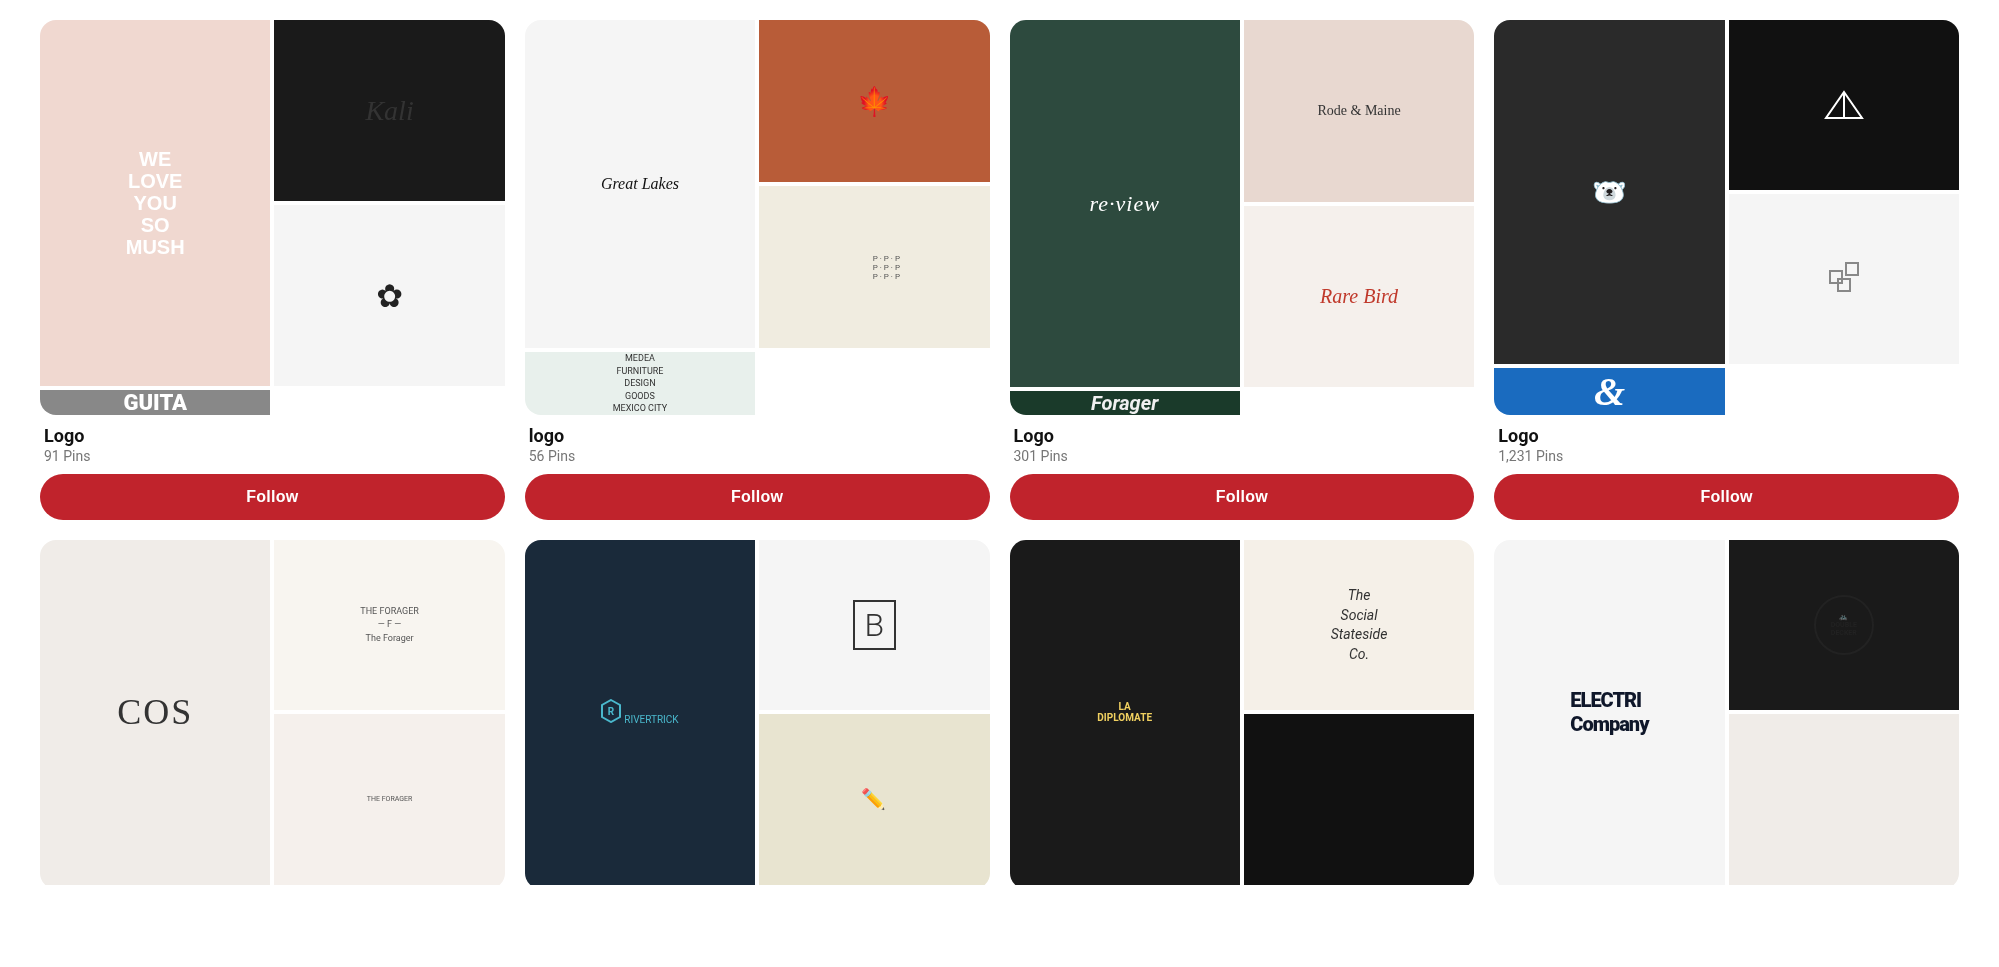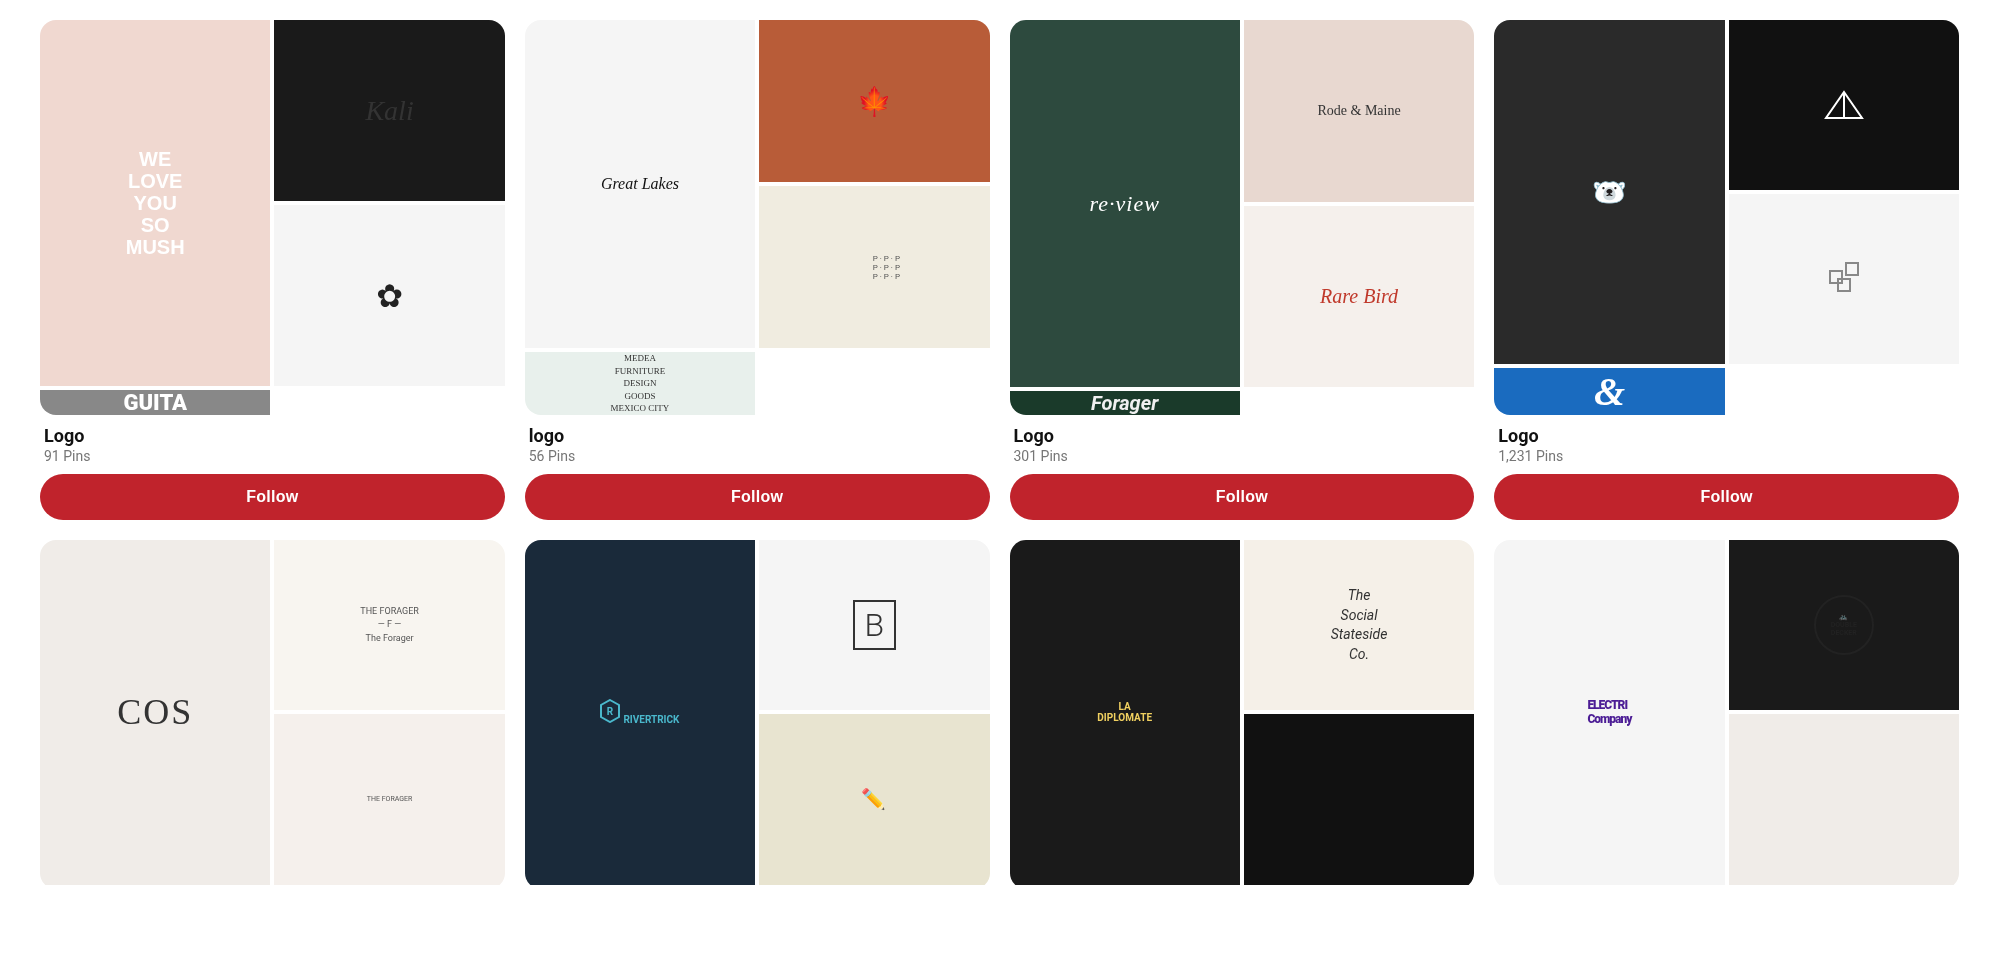--- a/index.html
+++ b/index.html
@@ -103,42 +103,42 @@
       letter-spacing: 0.3px;
     }
 
     
     .kali-text { font-family: Georgia, serif; font-style: italic; font-size: 28px; color: #333; font-weight: 300; }
     .love-text { font-family: Impact, sans-serif; font-size: 20px; color: #fff; line-height: 1.1; font-weight: 900; text-align: center; }
     .flower-icon { font-size: 32px; color: #222; }
     .guita-text { font-size: 22px; font-weight: 900; color: #fff; text-align: center; }
 
     .greatlakes-text { font-family: Georgia, serif; font-style: italic; font-size: 18px; color: #111; }
-    .medea-text { font-size: 9px; color: #333; text-align: center; line-height: 1.4; font-family: Liberation Serif, serif; }
+    .medea-text { font-size: 9px; color: #333; text-align: center; line-height: 1.4; }
     .pattern-dots { font-size: 8px; color: #555; margin-left: 24px; }
 
     .review-text { font-family: Georgia, serif; font-style: italic; font-size: 22px; color: #fff; font-weight: 300; letter-spacing: 1px; }
     .rode-text { font-family: Georgia, serif; font-size: 14px; color: #333; text-align: center; }
     .rarebird-text { font-family: Georgia, serif; font-style: italic; font-size: 20px; color: #c0392b; }
     .mulliet-text { font-size: 20px; font-weight: 700; color: #f0f0f0; font-style: italic; }
 
     .polar-icon { font-size: 28px; color: #fff; }
     .box-icon { font-size: 20px; color: #888; }
     .ampersand-icon { font-size: 40px; color: #fff; font-family: Georgia, serif; font-style: italic; font-weight: 700; }
 
     .cos-text { font-size: 36px; font-weight: 300; color: #333; letter-spacing: 2px; font-family: Georgia, serif; }
     .forager-text { font-size: 9px; color: #555; text-align: center; line-height: 1.5; }
 
     .rivertrick-text { font-size: 12px; font-weight: 700; color: #4ab; }
     .b-sketch-text { font-size: 32px; font-weight: 300; color: #333; border: 2px solid #333; padding: 4px 10px; }
 
     .diplomate-text { font-size: 10px; color: #f0d060; text-align: center; font-weight: 700; }
     .social-text { font-size: 14px; color: #333; text-align: center; font-style: italic; line-height: 1.4; }
 
-    .electric-text { font-size: 12px; font-weight: 900; color: #4c1d95; letter-spacing: -1px; }
+    .electric-text { font-size: 20px; font-weight: 900; color: #0f172a; letter-spacing: -1px; }
     .decker-text { font-size: 8px; color: #222; text-align: center; }
   </style>
 </head>
 <body>
 
 <div class="grid">
 
   <div class="board-card">
     <div class="board-images card1">
       <div class="img-cell">
@@ -254,21 +254,21 @@
   </div>
 
   <div class="board-card">
     <div class="board-images card6" style="aspect-ratio: 1 / 0.75; overflow:hidden;">
       <div class="img-cell">
         <div class="rivertrick-text">
           <svg width="20" height="24" viewBox="0 0 20 24">
             <polygon points="10,1 19,6 19,18 10,23 1,18 1,6" fill="none" stroke="#4ab8cc" stroke-width="2"></polygon>
             <text x="10" y="16" text-anchor="middle" fill="#4ab8cc" font-size="10" font-weight="bold">R</text>
           </svg>
-          <span style="font-size:10px;color:#4ab8cc;font-weight:700;">RIVERTRICK</span>
+          <span style="font-size:10px;color:#4ab8cc;font-weight:400;">RIVERTRICK</span>
         </div>
       </div>
       <div class="img-cell">
         <span class="b-sketch-text">B</span>
       </div>
       <div class="img-cell" style="background:#e8e4d0;">
         <span style="font-size:20px;">✏️</span>
       </div>
       <div class="img-cell" style="background:#c8a850;">
       </div>

